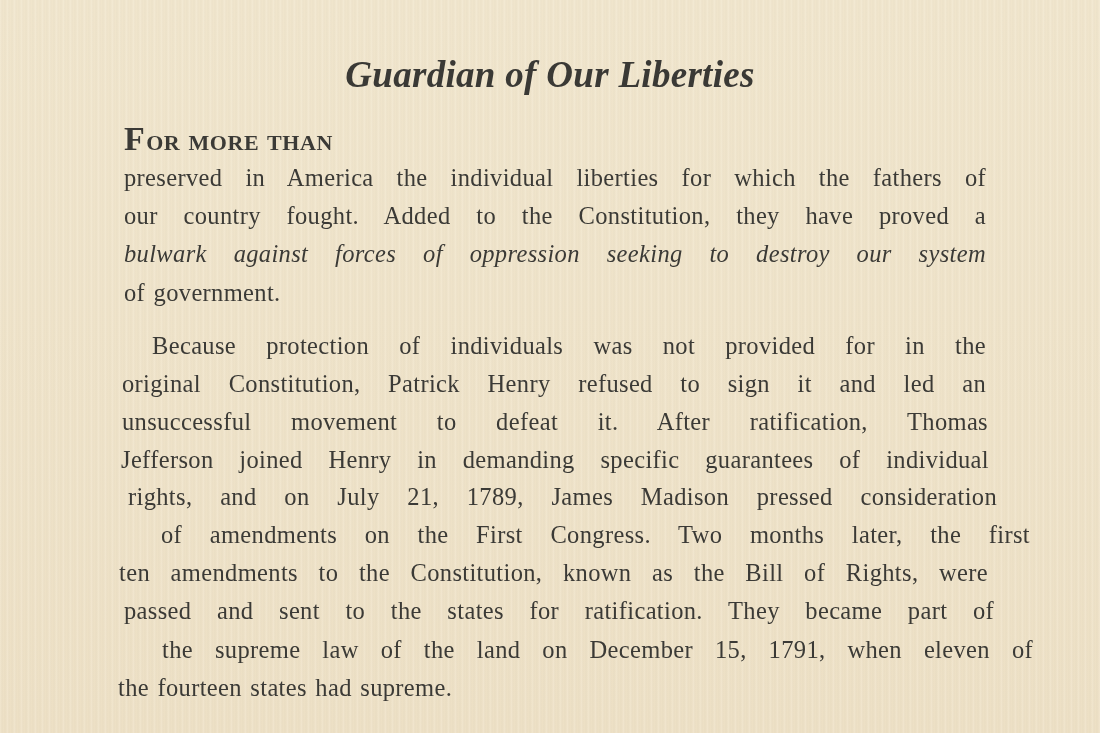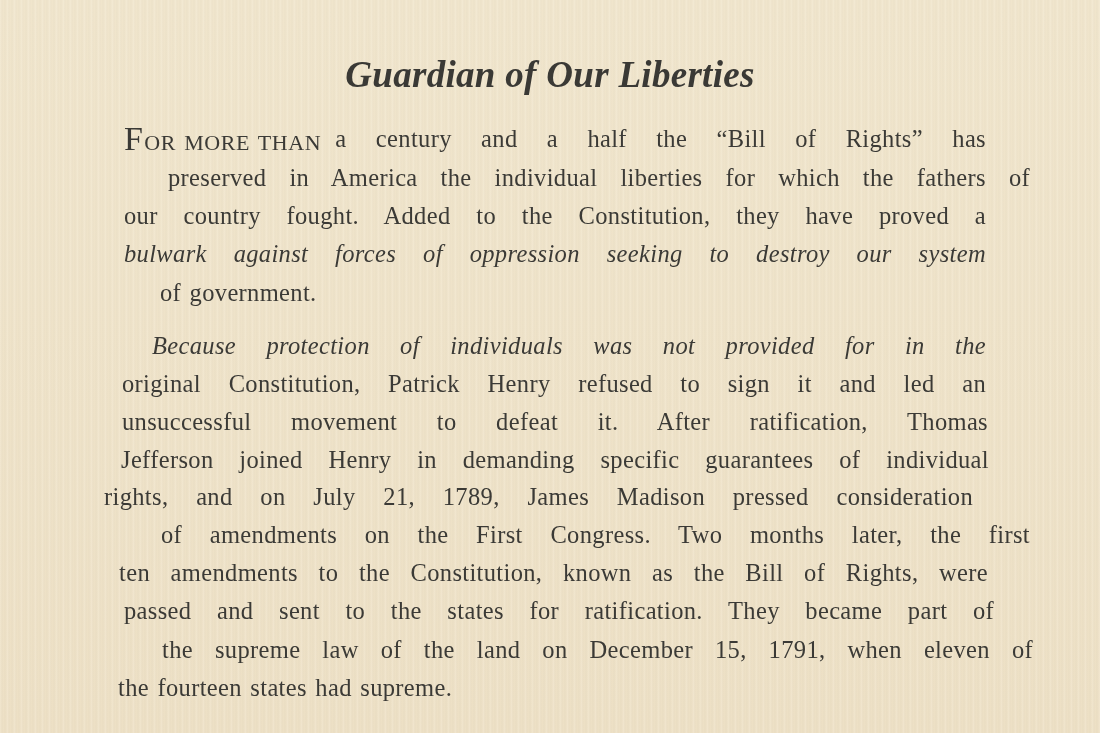--- a/index.html
+++ b/index.html
@@ -54,20 +54,21 @@
     word-spacing: 2px;
     color: #3b3a36;
   }
   .line.last {
     text-align-last: left;
   }
   .line .flex {
     display: flex;
     justify-content: space-between;
     width: 100%;
+    font-weight: bold;
   }
   .dropcap {
     font-size: 34px;
     line-height: 30px;
     margin-right: 1px;
   }
   .smallcaps {
     font-size: 22px;
     letter-spacing: 0.6px;
   }
@@ -76,35 +77,34 @@
 <body>
 
 <div class="page">
 
   <h1 class="title">Guardian of Our Liberties</h1>
 
   <div>
     <div class="line" style="top:124px;">
       <span class="flex">
         <span><span class="dropcap">F</span><span class="smallcaps">OR MORE THAN</span></span>
-        <span style="flex:1; margin-left:14px; text-align:justify; text-align-last:justify;">a century and a half the “Bill of Rights” has</span>
       </span>
     </div>
-    <div class="line" style="top:163px;margin-left:44px;">preserved in America the individual liberties for which the fathers of</div>
+    <div class="line" style="top:163px;">preserved in America the individual liberties for which the fathers of</div>
     <div class="line" style="top:201px;">our country fought.  Added to the Constitution, they have proved a</div>
     <div class="line" style="top:239px;font-style:italic;">bulwark against forces of oppression seeking to destroy our system</div>
-    <div class="line last" style="top:278px;margin-left:36px;">of government.</div>
+    <div class="line last" style="top:278px;">of government.</div>
   </div>
 
   <div>
-    <div class="line" style="top:331px; left:152px; width:834px;font-style:italic;">Because protection of individuals was not provided for in the</div>
+    <div class="line" style="top:331px; left:152px; width:834px;">Because protection of individuals was not provided for in the</div>
     <div class="line" style="top:369px; left:122px; width:864px;">original Constitution, Patrick Henry refused to sign it and led an</div>
     <div class="line" style="top:407px; left:122px; width:866px;">unsuccessful movement to defeat it.  After ratification, Thomas</div>
     <div class="line" style="top:445px; left:121px; width:868px;">Jefferson joined Henry in demanding specific guarantees of individual</div>
-    <div class="line" style="top:482px; left:104px; width:869px;">rights, and on July 21, 1789, James Madison pressed consideration</div>
+    <div class="line" style="top:482px; left:128px; width:869px;">rights, and on July 21, 1789, James Madison pressed consideration</div>
     <div class="line" style="top:520px; left:119px; width:869px;margin-left:42px;">of amendments on the First Congress.  Two months later, the first</div>
     <div class="line" style="top:558px; left:119px; width:869px;">ten amendments to the Constitution, known as the Bill of Rights, were</div>
     <div class="line" style="top:596px; left:124px; width:870px;">passed and sent to the states for ratification.  They became part of</div>
     <div class="line" style="top:635px; left:118px; width:871px;margin-left:44px;">the supreme law of the land on December 15, 1791, when eleven of</div>
     <div class="line last" style="top:673px; left:118px; width:871px;">the fourteen states had supreme.</div>
   </div>
 
 </div>
 
 </body></html>

